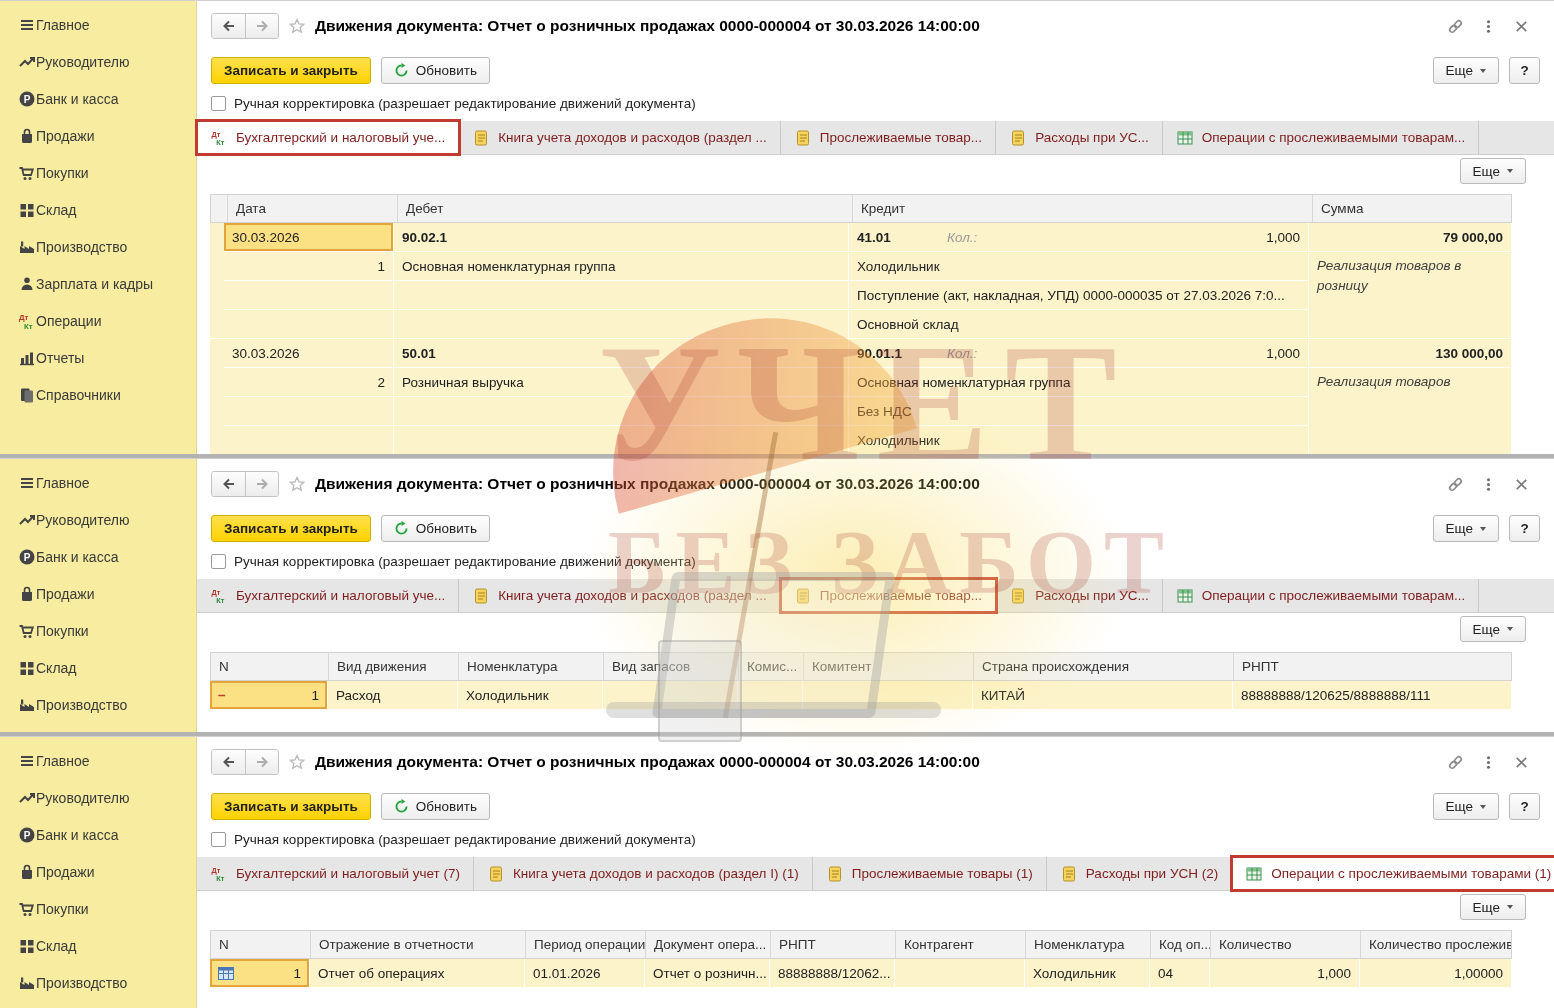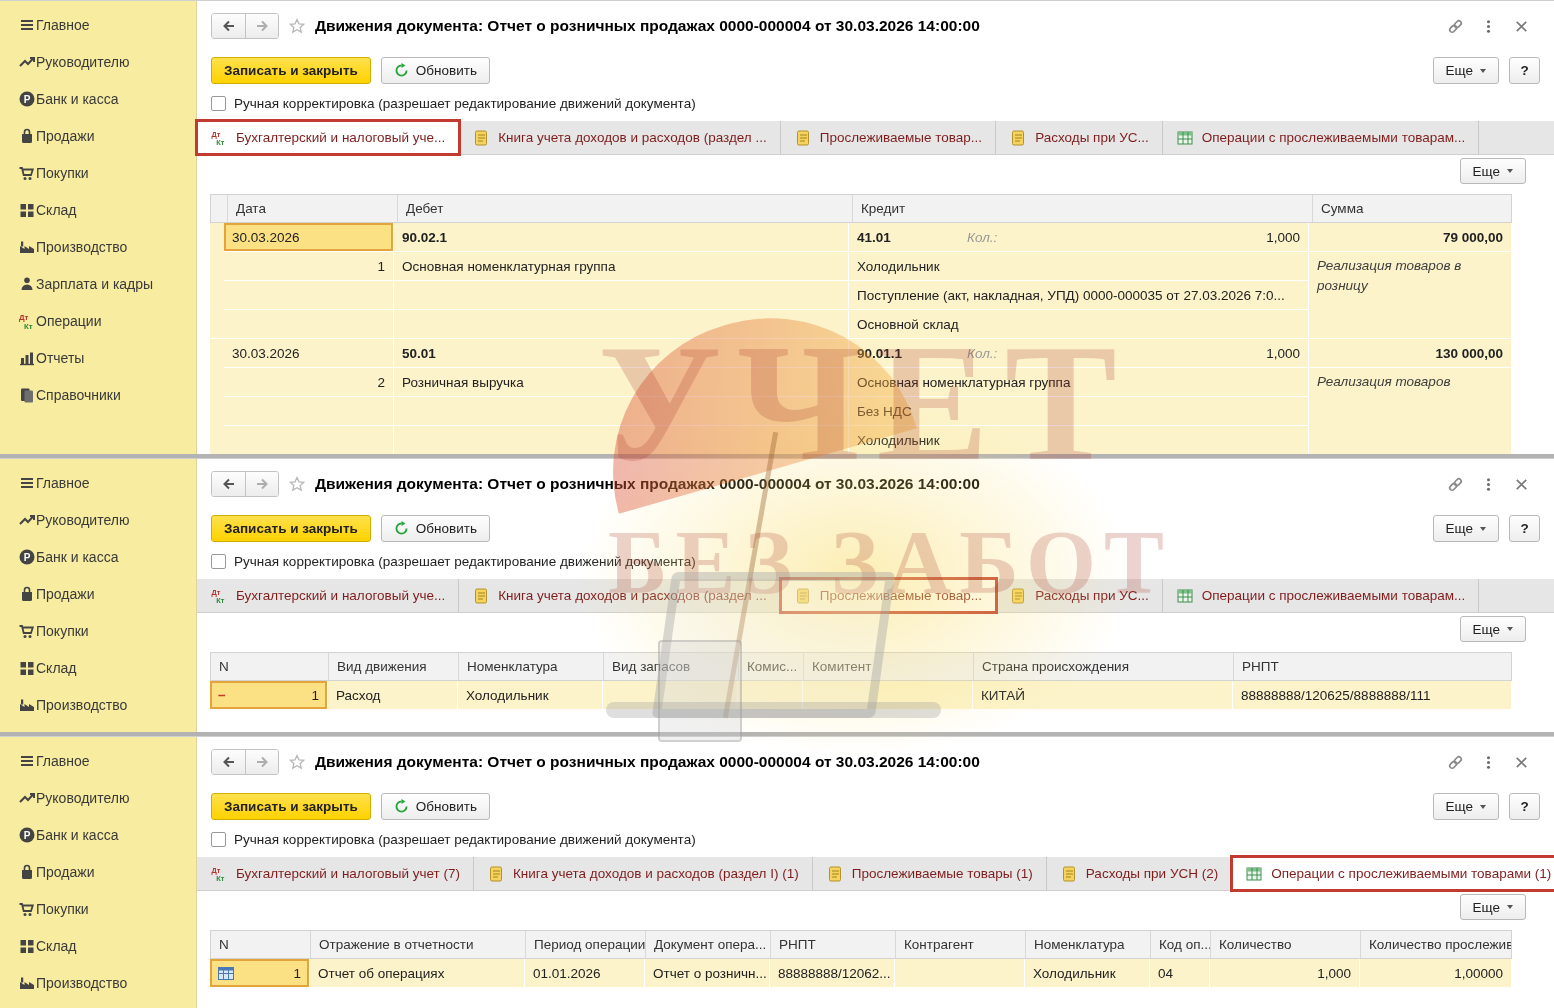--- a/index.html
+++ b/index.html
@@ -56,21 +56,21 @@
   .trow{display:flex;}
   .cell{height:29px;line-height:29px;padding:0 8px;background:#fcf3cb;border-bottom:1px solid #fff;border-right:1px solid #fff;
         box-sizing:border-box;overflow:hidden;white-space:nowrap;}
   .col{display:flex;flex-direction:column;}
   .sel{background:#fbe084;box-shadow:inset 0 0 0 2px #e2a43b;}
   .acc{font-weight:bold;}
   .num{text-align:right;}
   .sum{font-weight:bold;text-align:right;}
   .note{font-style:italic;color:#3d3d3d;white-space:normal;line-height:20px;padding-top:4px;height:87px;}
   .klbl{font-style:italic;color:#999;}
-  .cr-main{display:flex;gap:20px;}
+  .cr-main{display:flex;}
   .cr-acc{width:90px;font-weight:bold;}
   .cr-lbl{width:95px;}
   .cr-qty{flex:1;text-align:right;}
   .cr-main>span{display:block;height:29px;line-height:29px;}
 
   
   .c-gut{width:14px;}
   .c-date{width:170px;}
   .c-debit{width:455px;}
   .c-credit{width:460px;}

